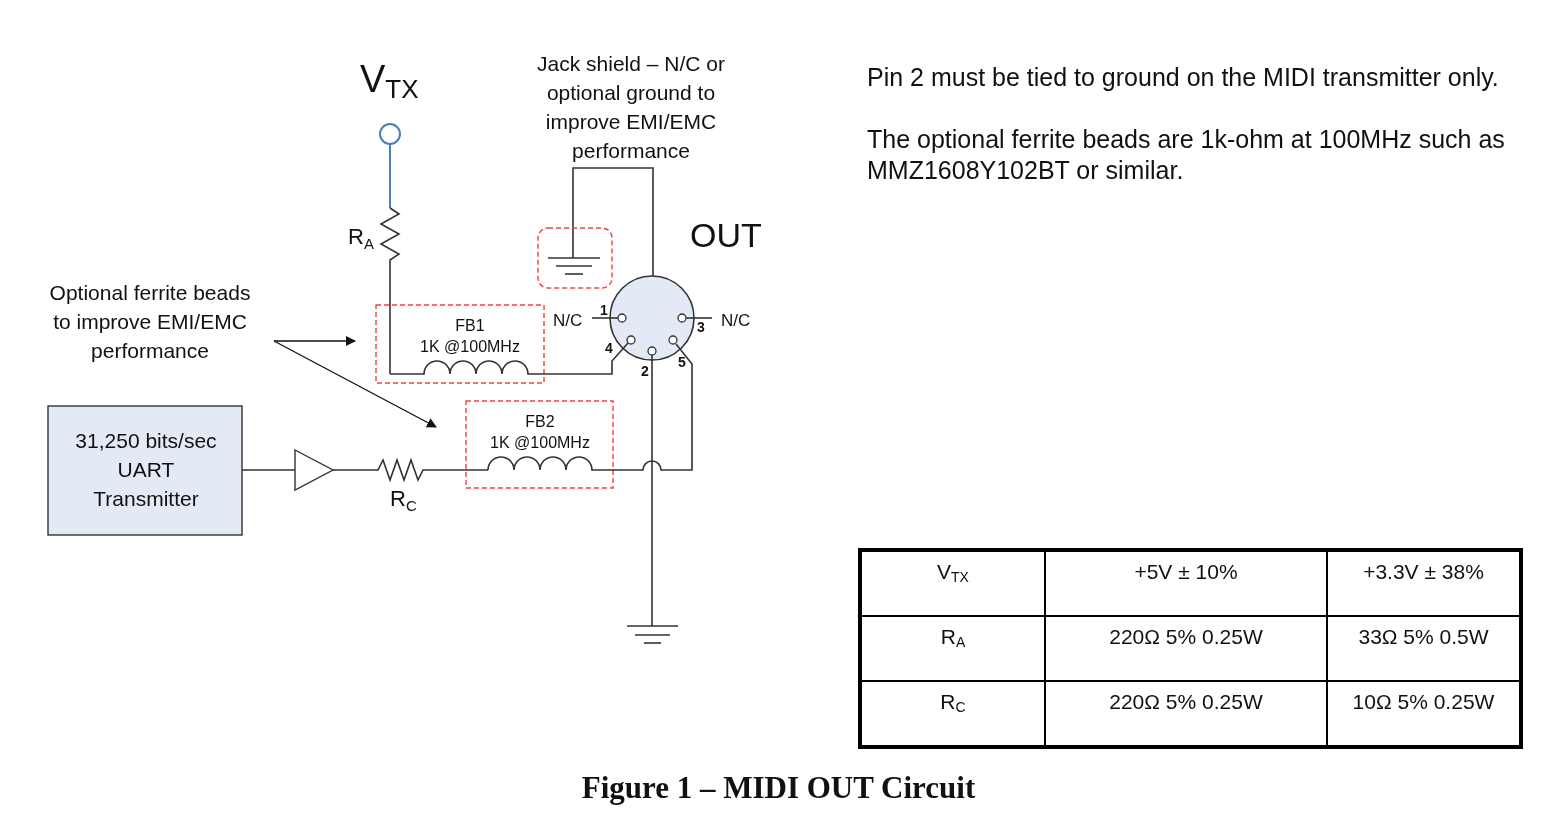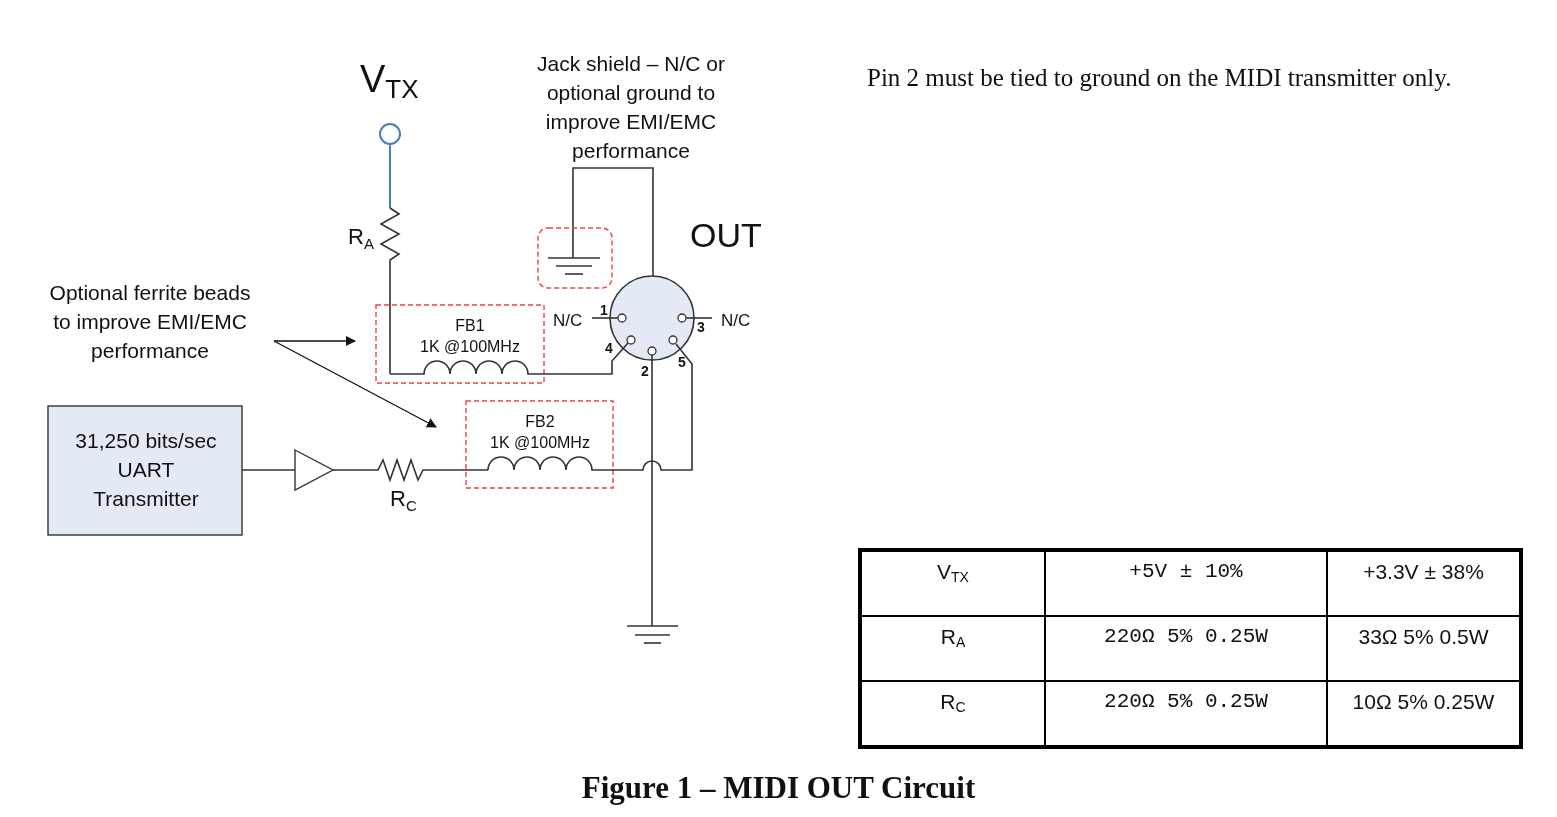--- a/index.html
+++ b/index.html
@@ -3,29 +3,29 @@
 <meta charset="utf-8">
 <style>
   html, body { margin: 0; padding: 0; background: #ffffff; }
   body { width: 1557px; height: 817px; position: relative; overflow: hidden; }
   #diagram { position: absolute; left: 0; top: 0; }
   .sans { font-family: "Liberation Sans", sans-serif; fill: #111; }
   .wire { stroke: #333; stroke-width: 1.6; fill: none; }
   .wire-blue { stroke: #4a7ebf; stroke-width: 2; fill: none; }
   .dash-box { stroke: #ee4444; stroke-width: 1.4; stroke-dasharray: 5 3; fill: none; }
   .notes { position: absolute; left: 867px; top: 62px; width: 650px;
-           font-family: Liberation Serif, serif; font-size: 25px; line-height: 31px; color: #111; }
+           font-family: Liberation Sans, sans-serif; font-size: 25px; line-height: 31px; color: #111; }
   .notes p { margin: 0 0 31px 0; }
   .notes sub { font-size: 17px; vertical-align: -5px; line-height: 0; }
   table.rtable { position: absolute; left: 858px; top: 548px; width: 665px; height: 201px;
                  border-collapse: collapse; border: 4px solid #000;
                  font-family: "Liberation Sans", sans-serif; font-size: 21px; color: #111; }
   table.rtable td { border: 2px solid #000; text-align: center; vertical-align: top; padding-top: 8px; }
   table.rtable td.c0 { width: 180px; }
-  table.rtable td.c1 { width: 278px; font-family: Liberation Mono, monospace; }
+  table.rtable td.c1 { width: 278px; }
   table.rtable sub { font-size: 14px; vertical-align: -3px; line-height: 0; }
   .caption { position: absolute; left: 0; width: 1557px; top: 770px; text-align: center;
              font-family: "Liberation Serif", serif; font-weight: bold; font-size: 31px; color: #111; }
 </style>
 </head>
 <body>
 
 <svg id="diagram" width="860" height="760" viewBox="0 0 860 760">
   <defs>
     <marker id="arrowhead" markerWidth="10" markerHeight="10" refX="9" refY="5" orient="auto" markerUnits="userSpaceOnUse">
@@ -113,20 +113,21 @@
   <text class="sans" x="390" y="506" font-size="22"><tspan>R</tspan><tspan font-size="15" dy="5">C</tspan></text>
 
   <rect class="dash-box" x="466" y="401" width="147" height="87"></rect>
   <text class="sans" x="540" y="427" font-size="16" text-anchor="middle">FB2</text>
   <text class="sans" x="540" y="448" font-size="16" text-anchor="middle">1K @100MHz</text>
   <path class="wire" d="M488,470 A13,13 0 0 1 514,470 A13,13 0 0 1 540,470 A13,13 0 0 1 566,470 A13,13 0 0 1 592,470 L643,470 A9,9 0 0 1 661,470 L692,470 L692,364 L676,344"></path>
 </svg>
 
 <div class="notes">
   <p>Pin 2 must be tied to ground on the MIDI transmitter only.</p>
+  <p>The optional ferrite beads are 1k-ohm at 100MHz such as MMZ1608Y102BT or similar.</p>
 </div>
 
 <table class="rtable">
   <tbody>
       <tr>
     <td class="c0"><span>V</span><sub>TX</sub></td>
     <td class="c1">+5V ± 10%</td>
     <td class="c2">+3.3V ± 38%</td>
   </tr>
   <tr>

